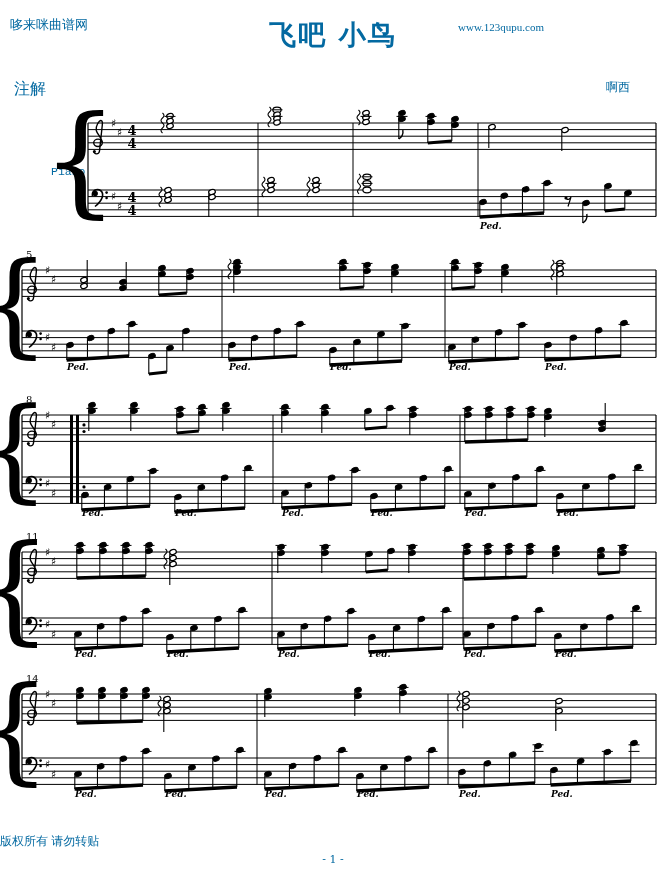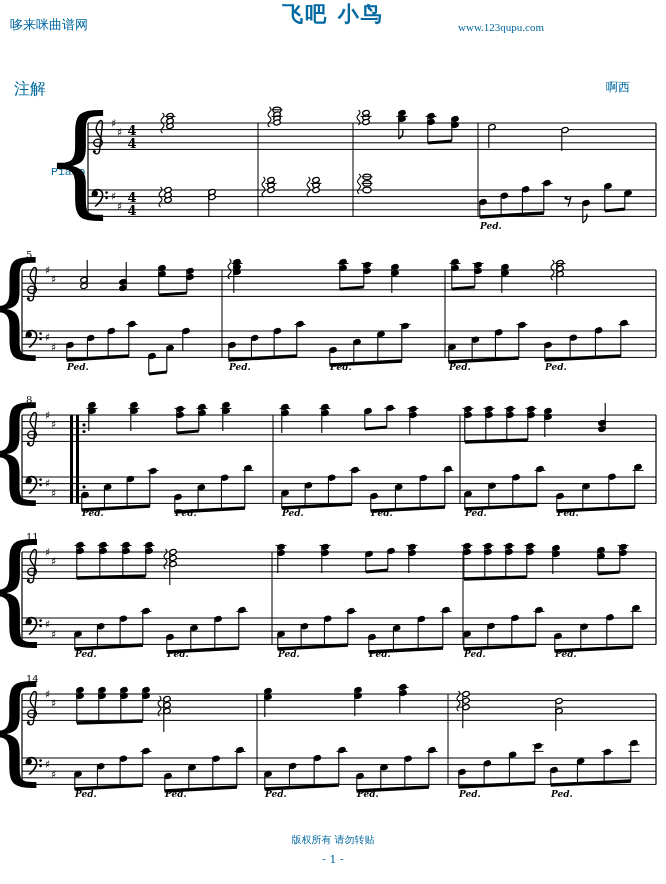--- a/index.html
+++ b/index.html
@@ -3,26 +3,26 @@
 <meta charset="utf-8">
 <style>
   html,body{margin:0;padding:0;background:#e8e8e8;}
   .page{
     position:relative;width:666px;height:884px;background:#ffffff;
     font-family:"Liberation Sans",sans-serif;color:#0369a1;overflow:hidden;
     margin:0 auto;
   }
   .abs{position:absolute;white-space:nowrap;}
   .site{left:10px;top:16px;font-size:13px;}
-  .title{left:0;right:0;top:0;text-align:center;font-size:21px;font-weight:bold;letter-spacing:2px;font-family:"DejaVu Serif","Liberation Serif",serif;}
+  .title{left:0;right:0;top:17px;text-align:center;font-size:27px;font-weight:bold;letter-spacing:2px;font-family:"DejaVu Serif","Liberation Serif",serif;}
   .url{left:458px;top:21px;font-size:11px;font-family:Liberation Serif, serif;}
   .annotation{left:14px;top:79px;font-size:16px;}
   .author{left:606px;top:79px;font-size:12px;}
   .piano{left:51px;top:165px;font-size:11.5px;font-family:Liberation Mono, monospace;}
-  .copyright{left:0;right:0;top:833px;text-align:center;font-size:10px;}
+  .copyright{left:0;right:0;top:833px;text-align:left;font-size:12px;}
   .pagenum{left:0;right:0;top:853px;text-align:center;font-size:11px;font-family:"DejaVu Serif","Liberation Serif",serif;}
   svg#score{position:absolute;left:0;top:0;}
 </style>
 </head>
 <body>
 
 <div class="page">
   <div class="abs site">哆来咪曲谱网</div>
   <div class="abs title">飞吧 小鸟</div>
   <div class="abs url">www.123qupu.com</div>

